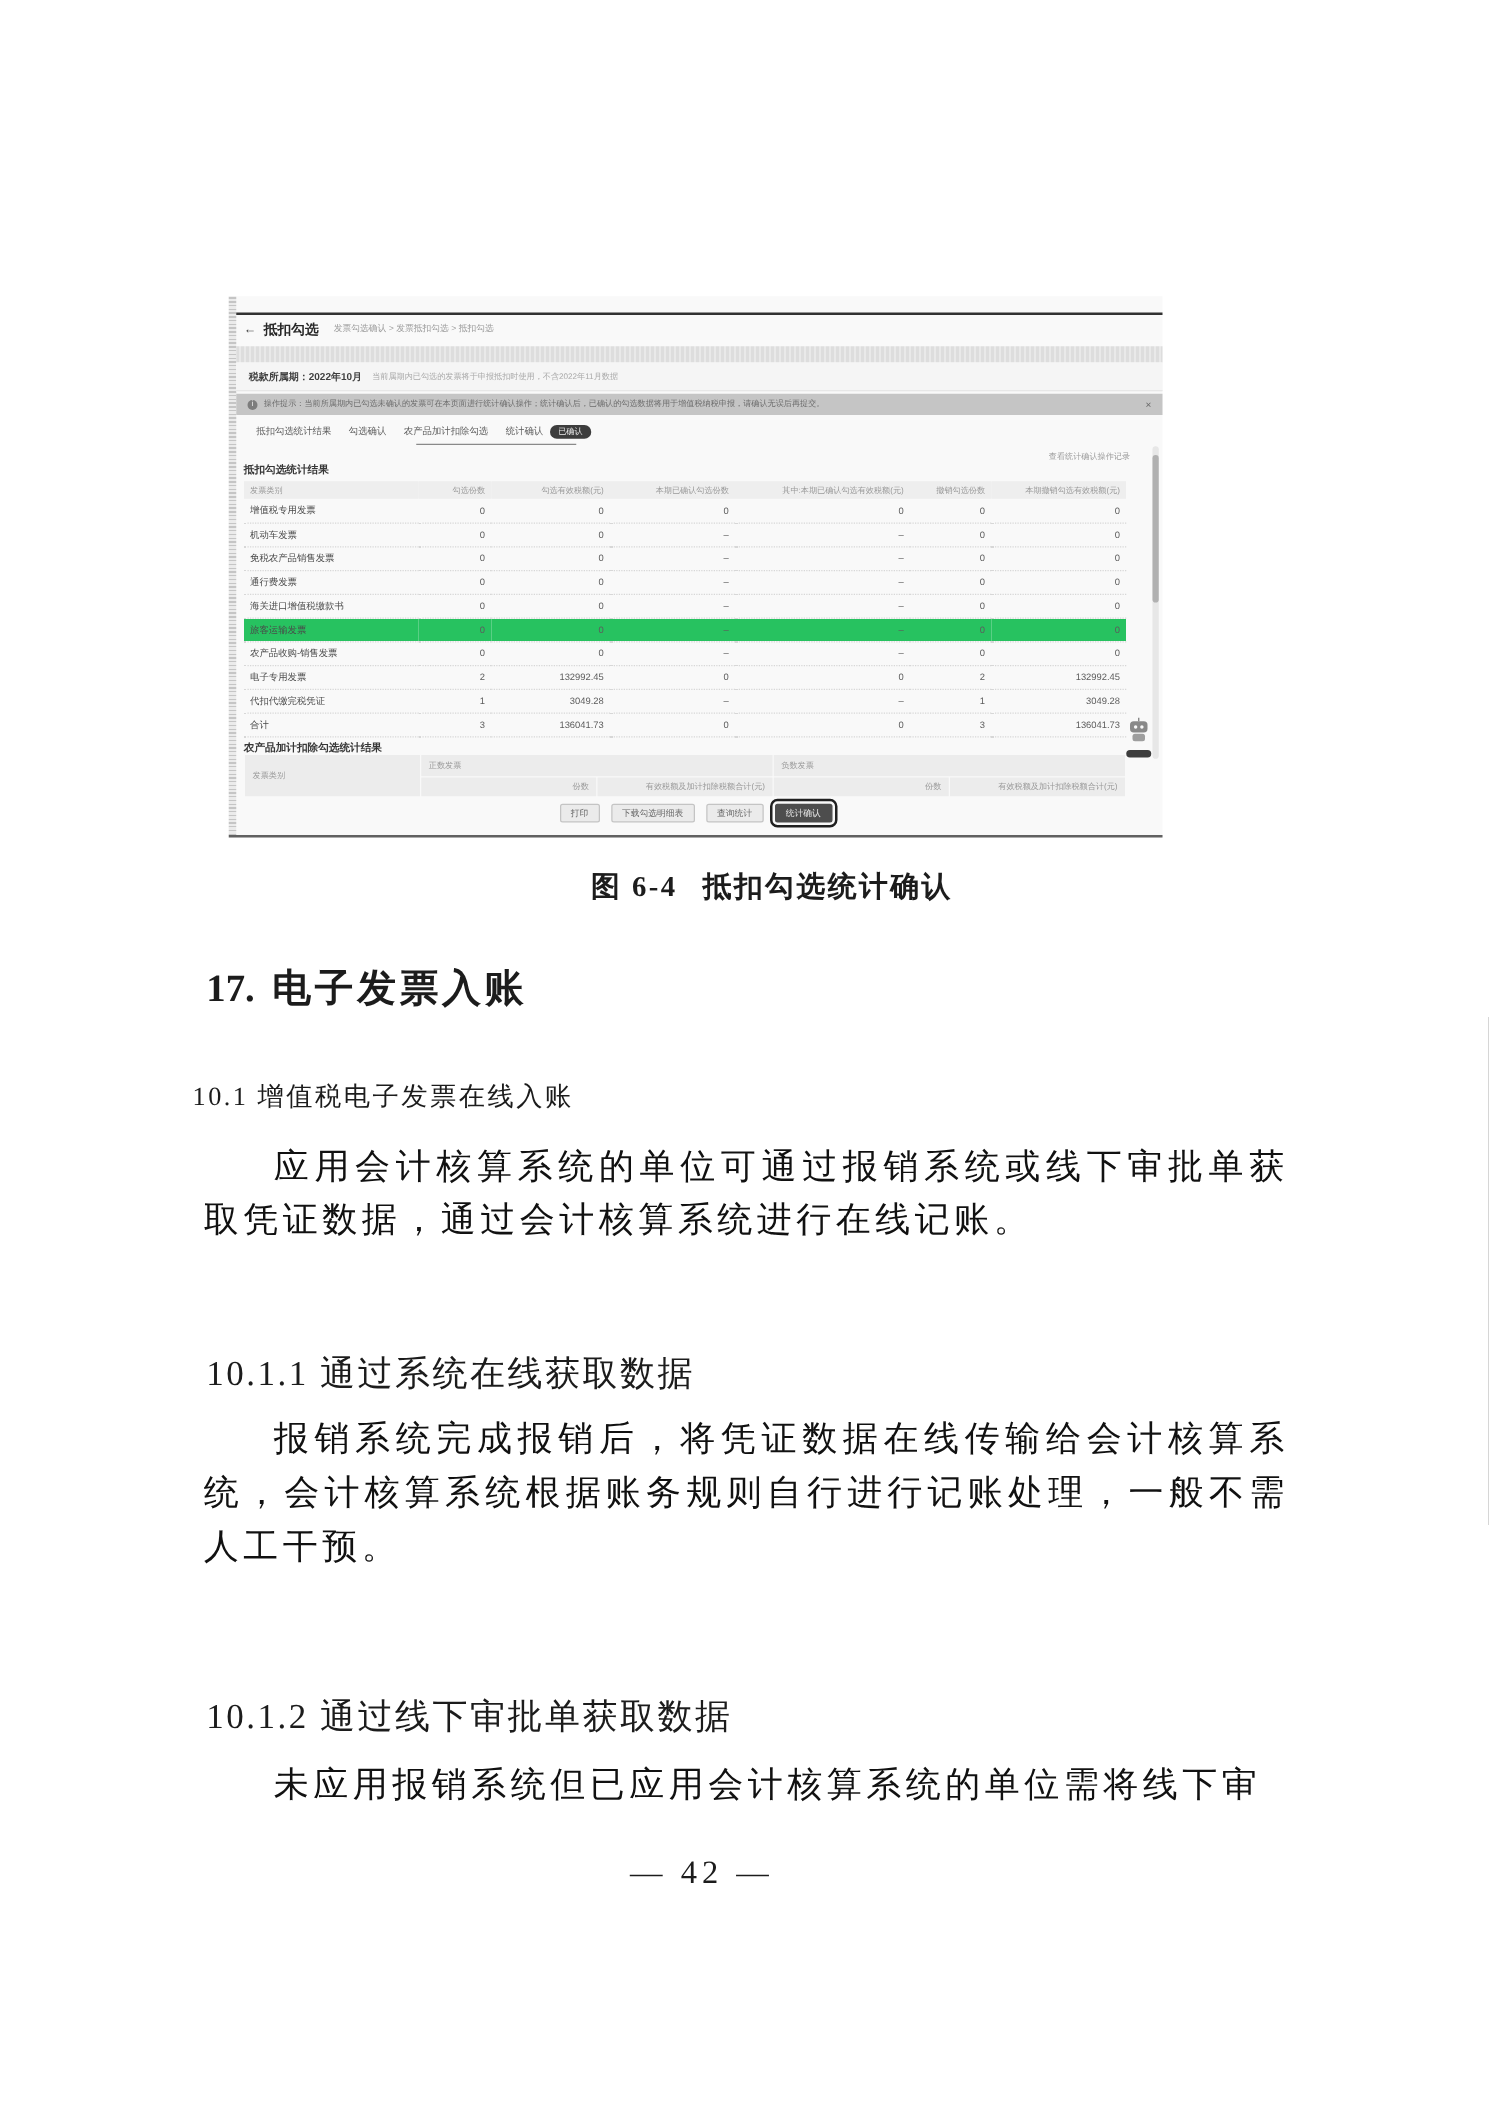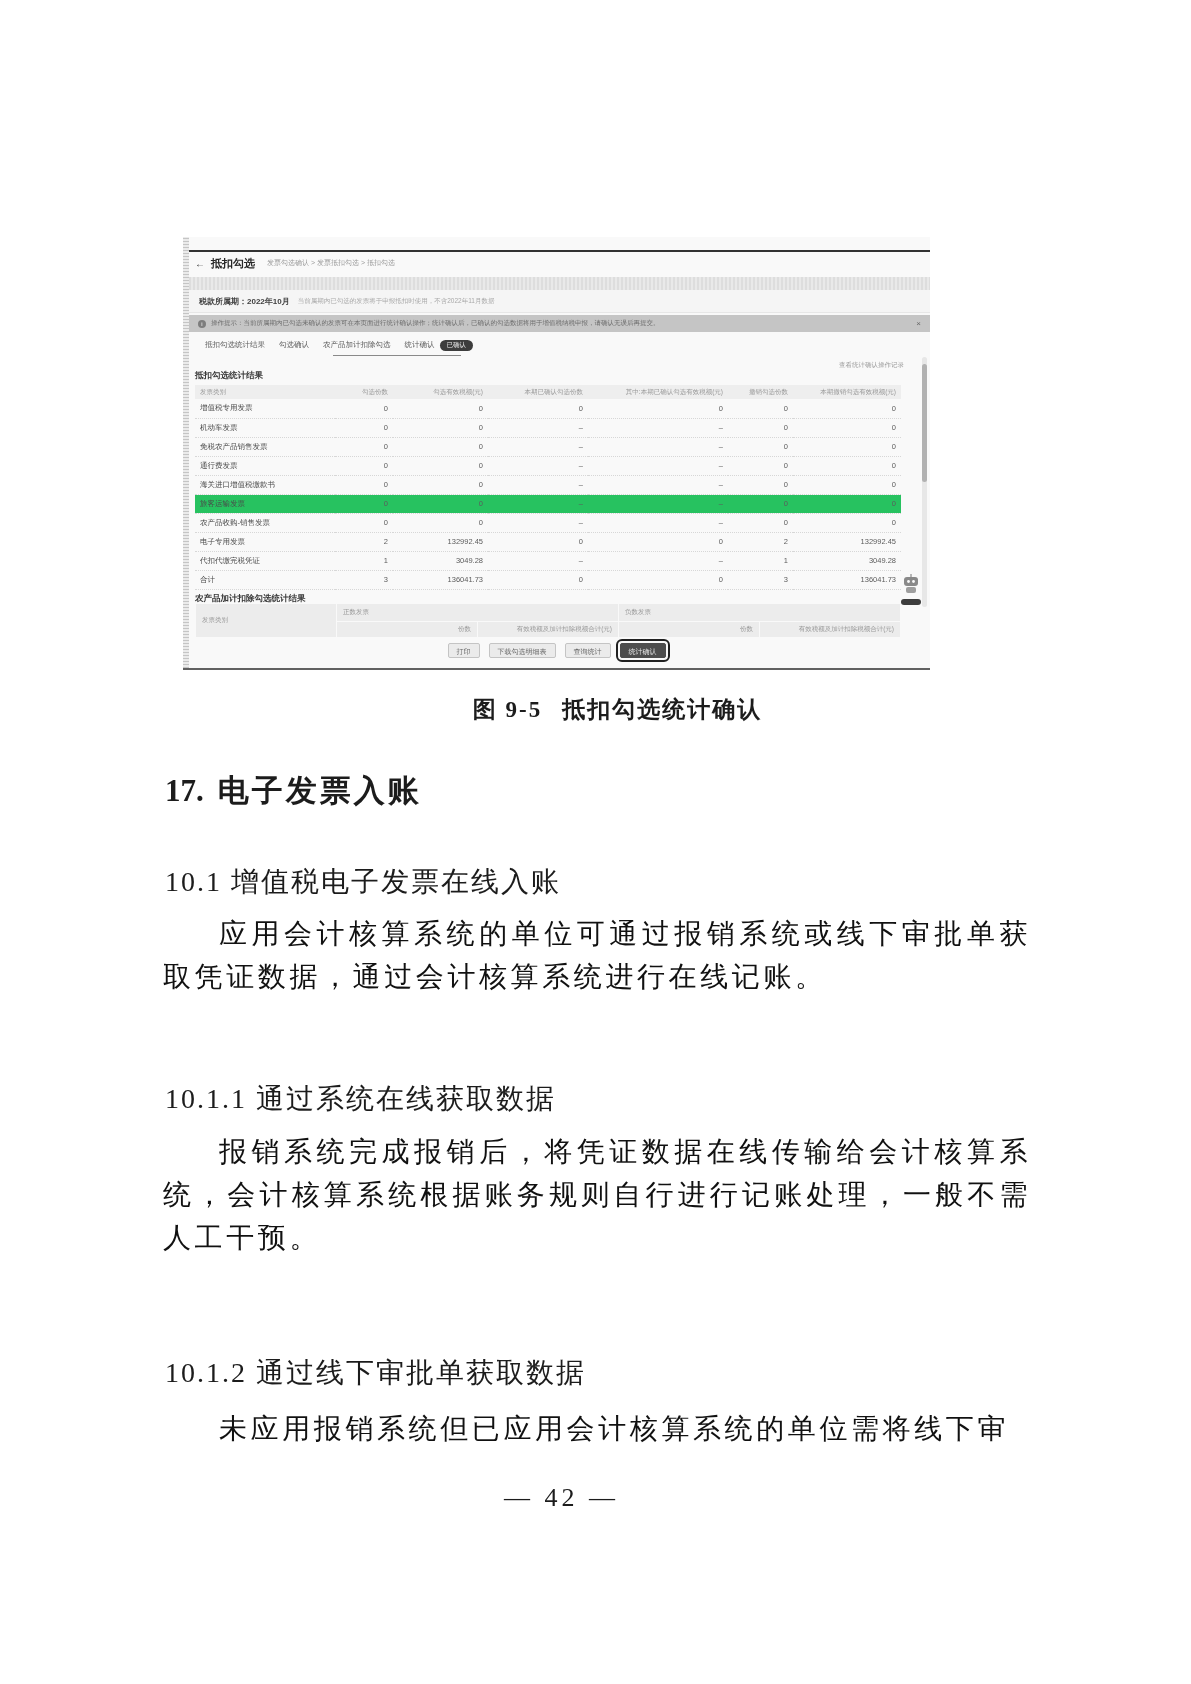--- a/index.html
+++ b/index.html
@@ -67,21 +67,21 @@
              border-radius:3px;z-index:4;}
   .scroll-thumb{width:5px;height:118px;background:#b4b4b4;border-radius:3px;margin-top:7px;}
 
   
   .caption{position:absolute;left:0;width:1191px;top:694px;text-align:center;font-size:23px;
            font-weight:bold;letter-spacing:2px;transform:translateX(22px);}
   .caption .cap-label{margin-right:20px;}
   .h1{position:absolute;left:165px;top:770px;font-size:31px;font-weight:bold;}
   .h1 .num{font-family:"Liberation Serif","DejaVu Serif",serif;margin-right:14px;}
   .h1 .txt{font-family:"Liberation Sans","DejaVu Sans",sans-serif;letter-spacing:3px;}
-  .h2{position:absolute;left:165px;top:863px;font-size:28px;letter-spacing:2px;}
+  .h2{position:absolute;left:154px;top:863px;font-size:21px;letter-spacing:2px;}
   .h3{position:absolute;left:165px;font-size:28px;letter-spacing:2px;}
   .h3a{top:1080px;}
   .h3b{top:1354px;}
   .para{position:absolute;left:163px;width:868px;font-size:28px;line-height:43px;
         letter-spacing:3.6px;text-align:justify;text-indent:2em;color:#111;}
   .p1{top:912px;}
   .p2{top:1130px;}
   .p3{top:1407px;}
   .pageno{position:absolute;left:0;width:1191px;top:1483px;text-align:center;font-size:26px;
           letter-spacing:4px;transform:translateX(-34px);}
@@ -283,21 +283,21 @@
       </svg>
       <div class="mascot-pill"></div>
     </div>
 
     <div class="scrollbar">
       <div class="scroll-thumb"></div>
     </div>
   </div>
 
   <div class="caption">
-    <span class="cap-label">图 9-5</span><span>抵扣勾选统计确认</span>
+    <span class="cap-label">图 6-4</span><span>抵扣勾选统计确认</span>
   </div>
 
   <div class="h1">
     <span class="num">17.</span><span class="txt">电子发票入账</span>
   </div>
 
   <div class="h2">10.1 增值税电子发票在线入账</div>
   <div class="para p1">应用会计核算系统的单位可通过报销系统或线下审批单获取凭证数据，通过会计核算系统进行在线记账。</div>
 
   <div class="h3 h3a">10.1.1 通过系统在线获取数据</div>

